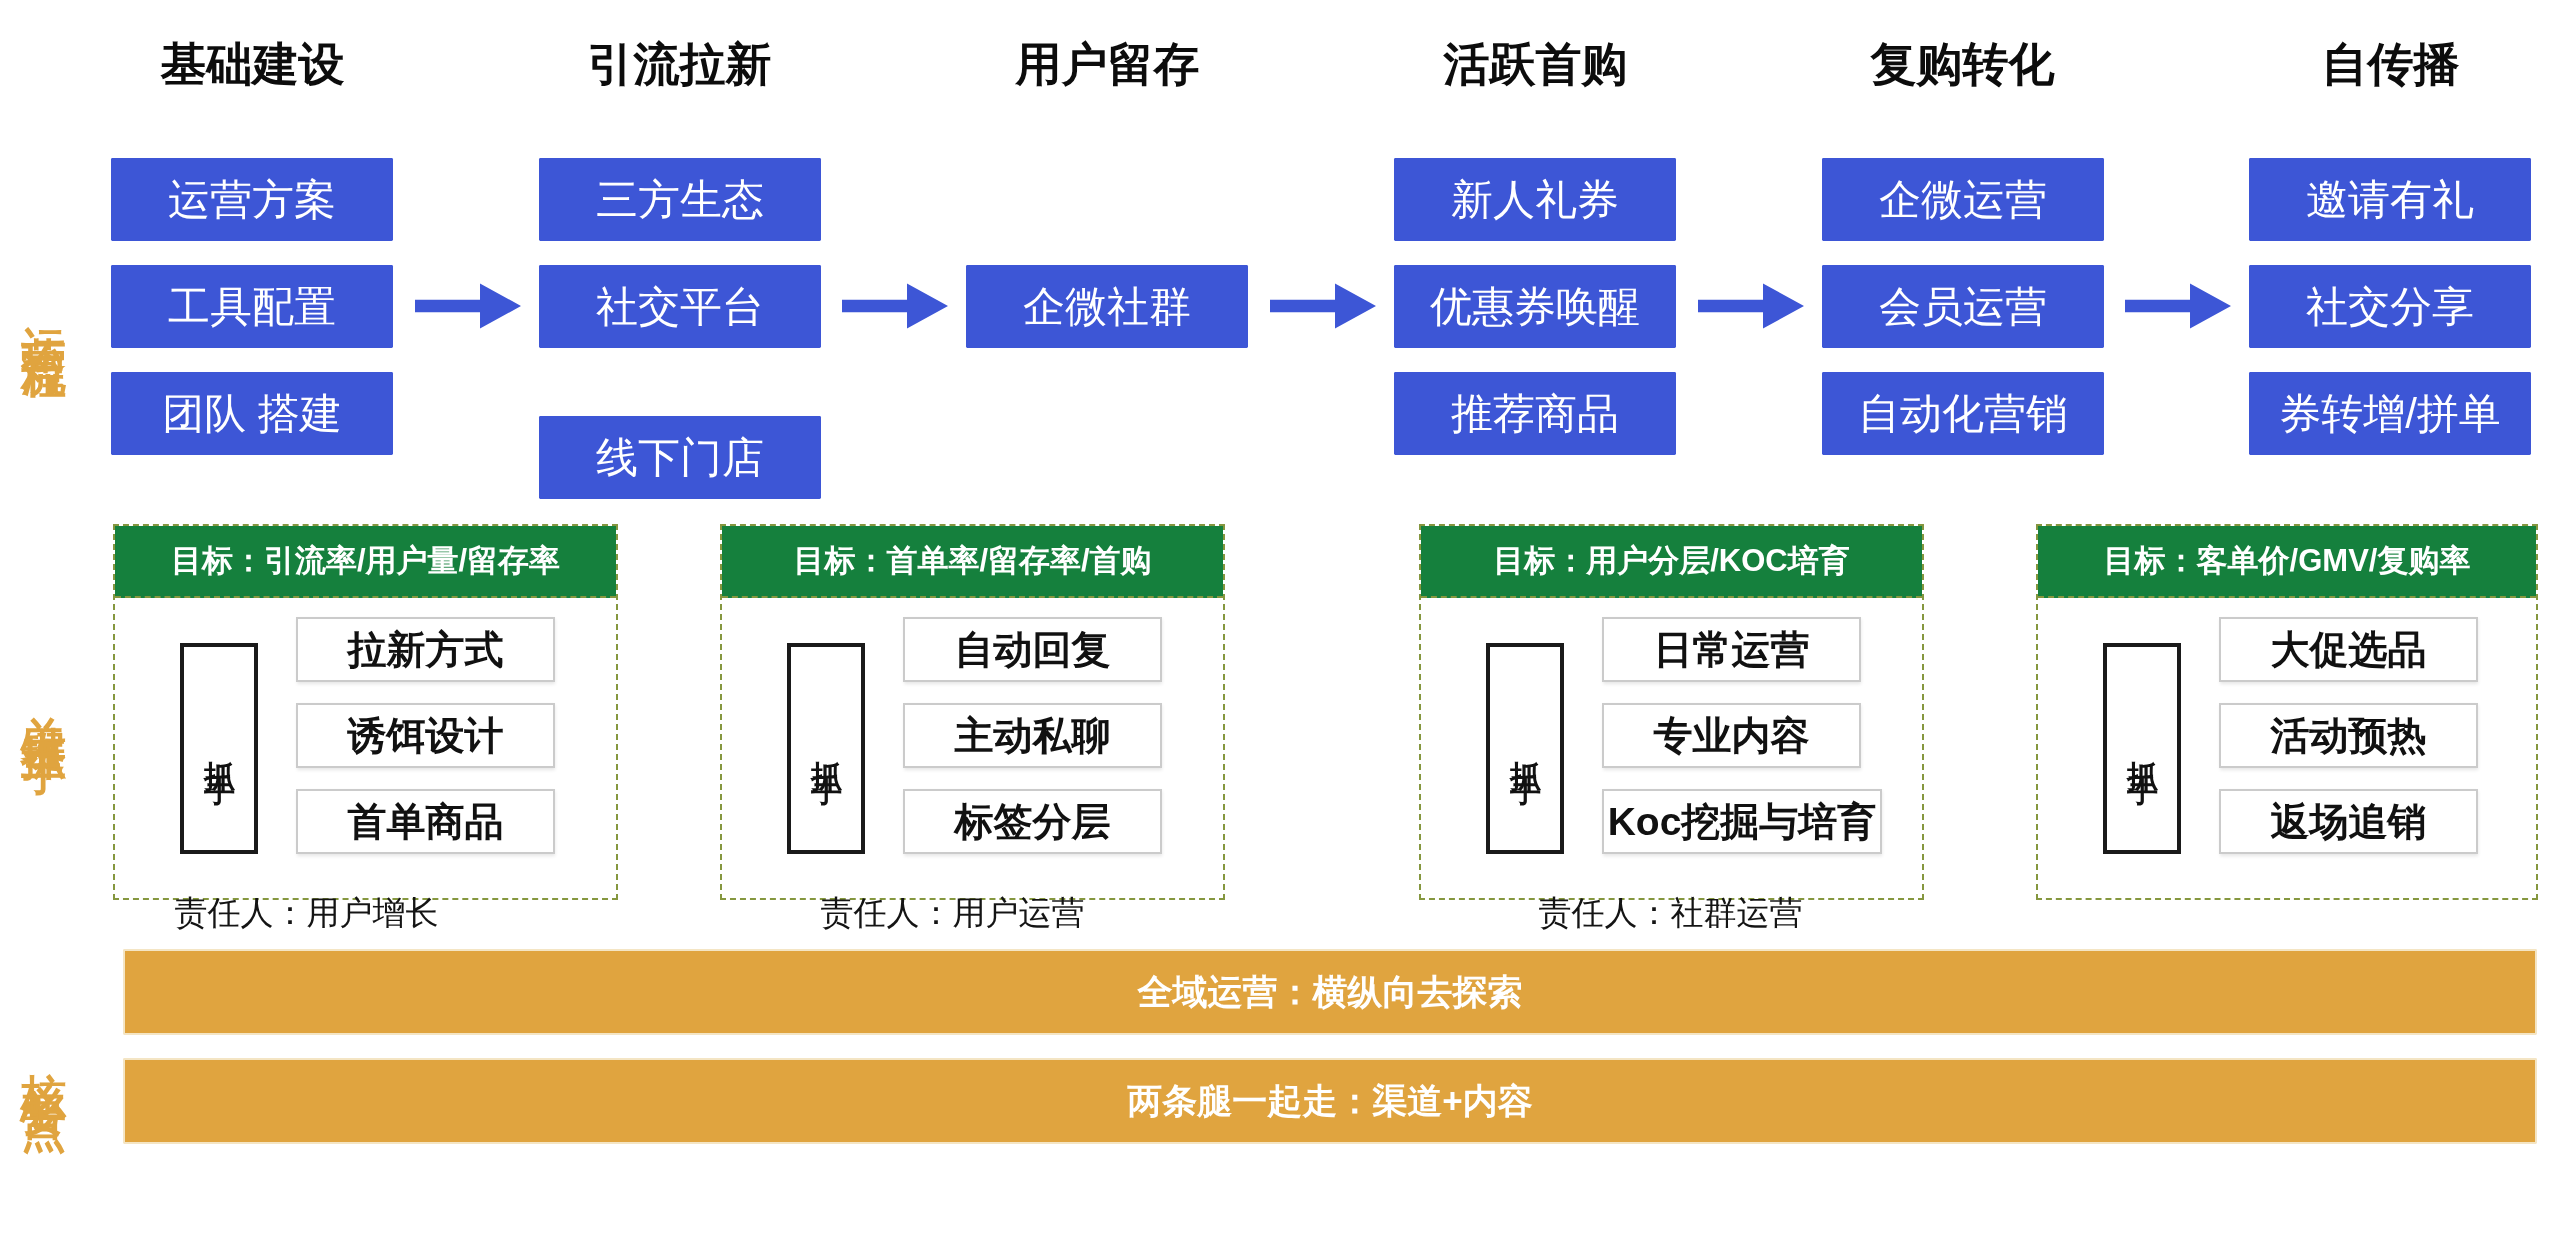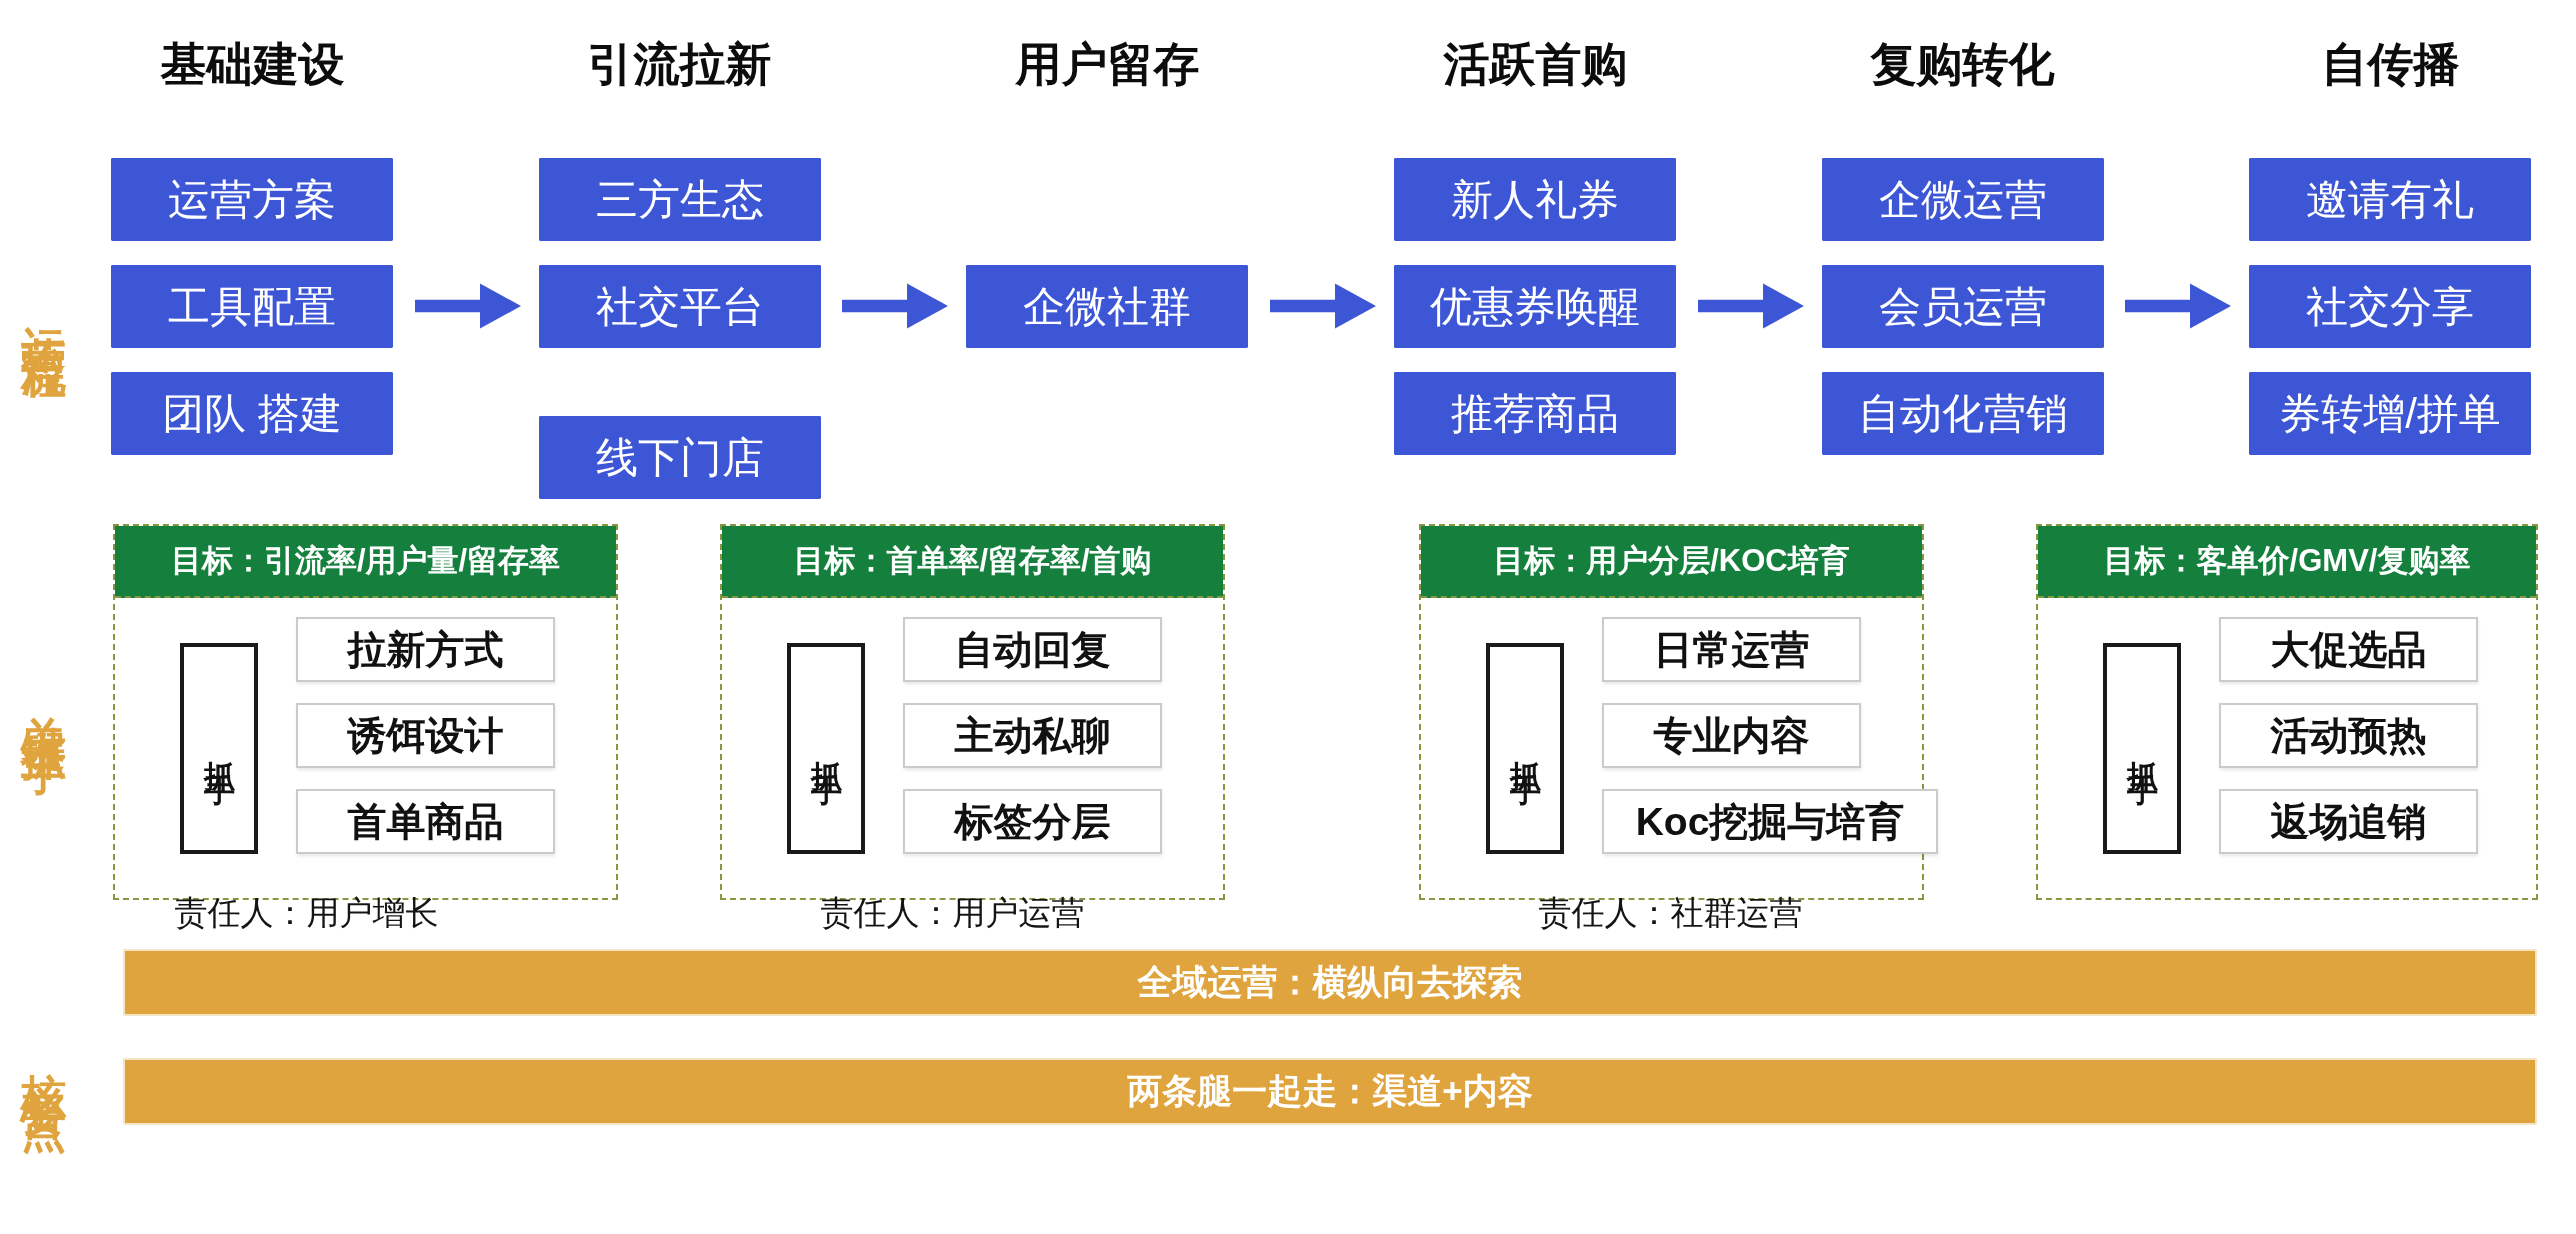--- a/index.html
+++ b/index.html
@@ -55,21 +55,21 @@
   .tactic-1{top:91px;} .tactic-2{top:177px;} .tactic-3{top:263px;}
   
   .owner-label{
     position:absolute;top:893px;width:409px;height:41px;
     font-family:"Liberation Serif","DejaVu Serif",serif;
     font-size:33px;color:#141414;
     display:flex;align-items:center;justify-content:center;white-space:nowrap;
   }
   
   .key-bar{
-    position:absolute;left:123px;width:2414px;height:67px;box-sizing:border-box;
+    position:absolute;left:123px;width:2414px;height:86px;box-sizing:border-box;
     background:#E0A43F;border:2px solid #F4E5C4;border-radius:1.4px;
     color:#ffffff;font-size:35px;font-weight:bold;
     display:flex;align-items:center;justify-content:center;white-space:nowrap;
   }
 </style>
 </head>
 <body>
 
 <div id="canvas">
 
@@ -146,21 +146,21 @@
     <div class="tactic-box tactic-1">自动回复</div>
     <div class="tactic-box tactic-2">主动私聊</div>
     <div class="tactic-box tactic-3">标签分层</div>
   </div>
 
   <div class="goal-card" style="left:1419px;width:505px;">
     <div class="goal-card-header">目标：用户分层/KOC培育</div>
     <div class="handle-box">抓手</div>
     <div class="tactic-box tactic-1">日常运营</div>
     <div class="tactic-box tactic-2">专业内容</div>
-    <div class="tactic-box tactic-3" style="width:336px;">Koc挖掘与培育</div>
+    <div class="tactic-box tactic-3" style="width:280px;">Koc挖掘与培育</div>
   </div>
 
   <div class="goal-card" style="left:2036px;width:502px;">
     <div class="goal-card-header">目标：客单价/GMV/复购率</div>
     <div class="handle-box">抓手</div>
     <div class="tactic-box tactic-1">大促选品</div>
     <div class="tactic-box tactic-2">活动预热</div>
     <div class="tactic-box tactic-3">返场追销</div>
   </div>
 

